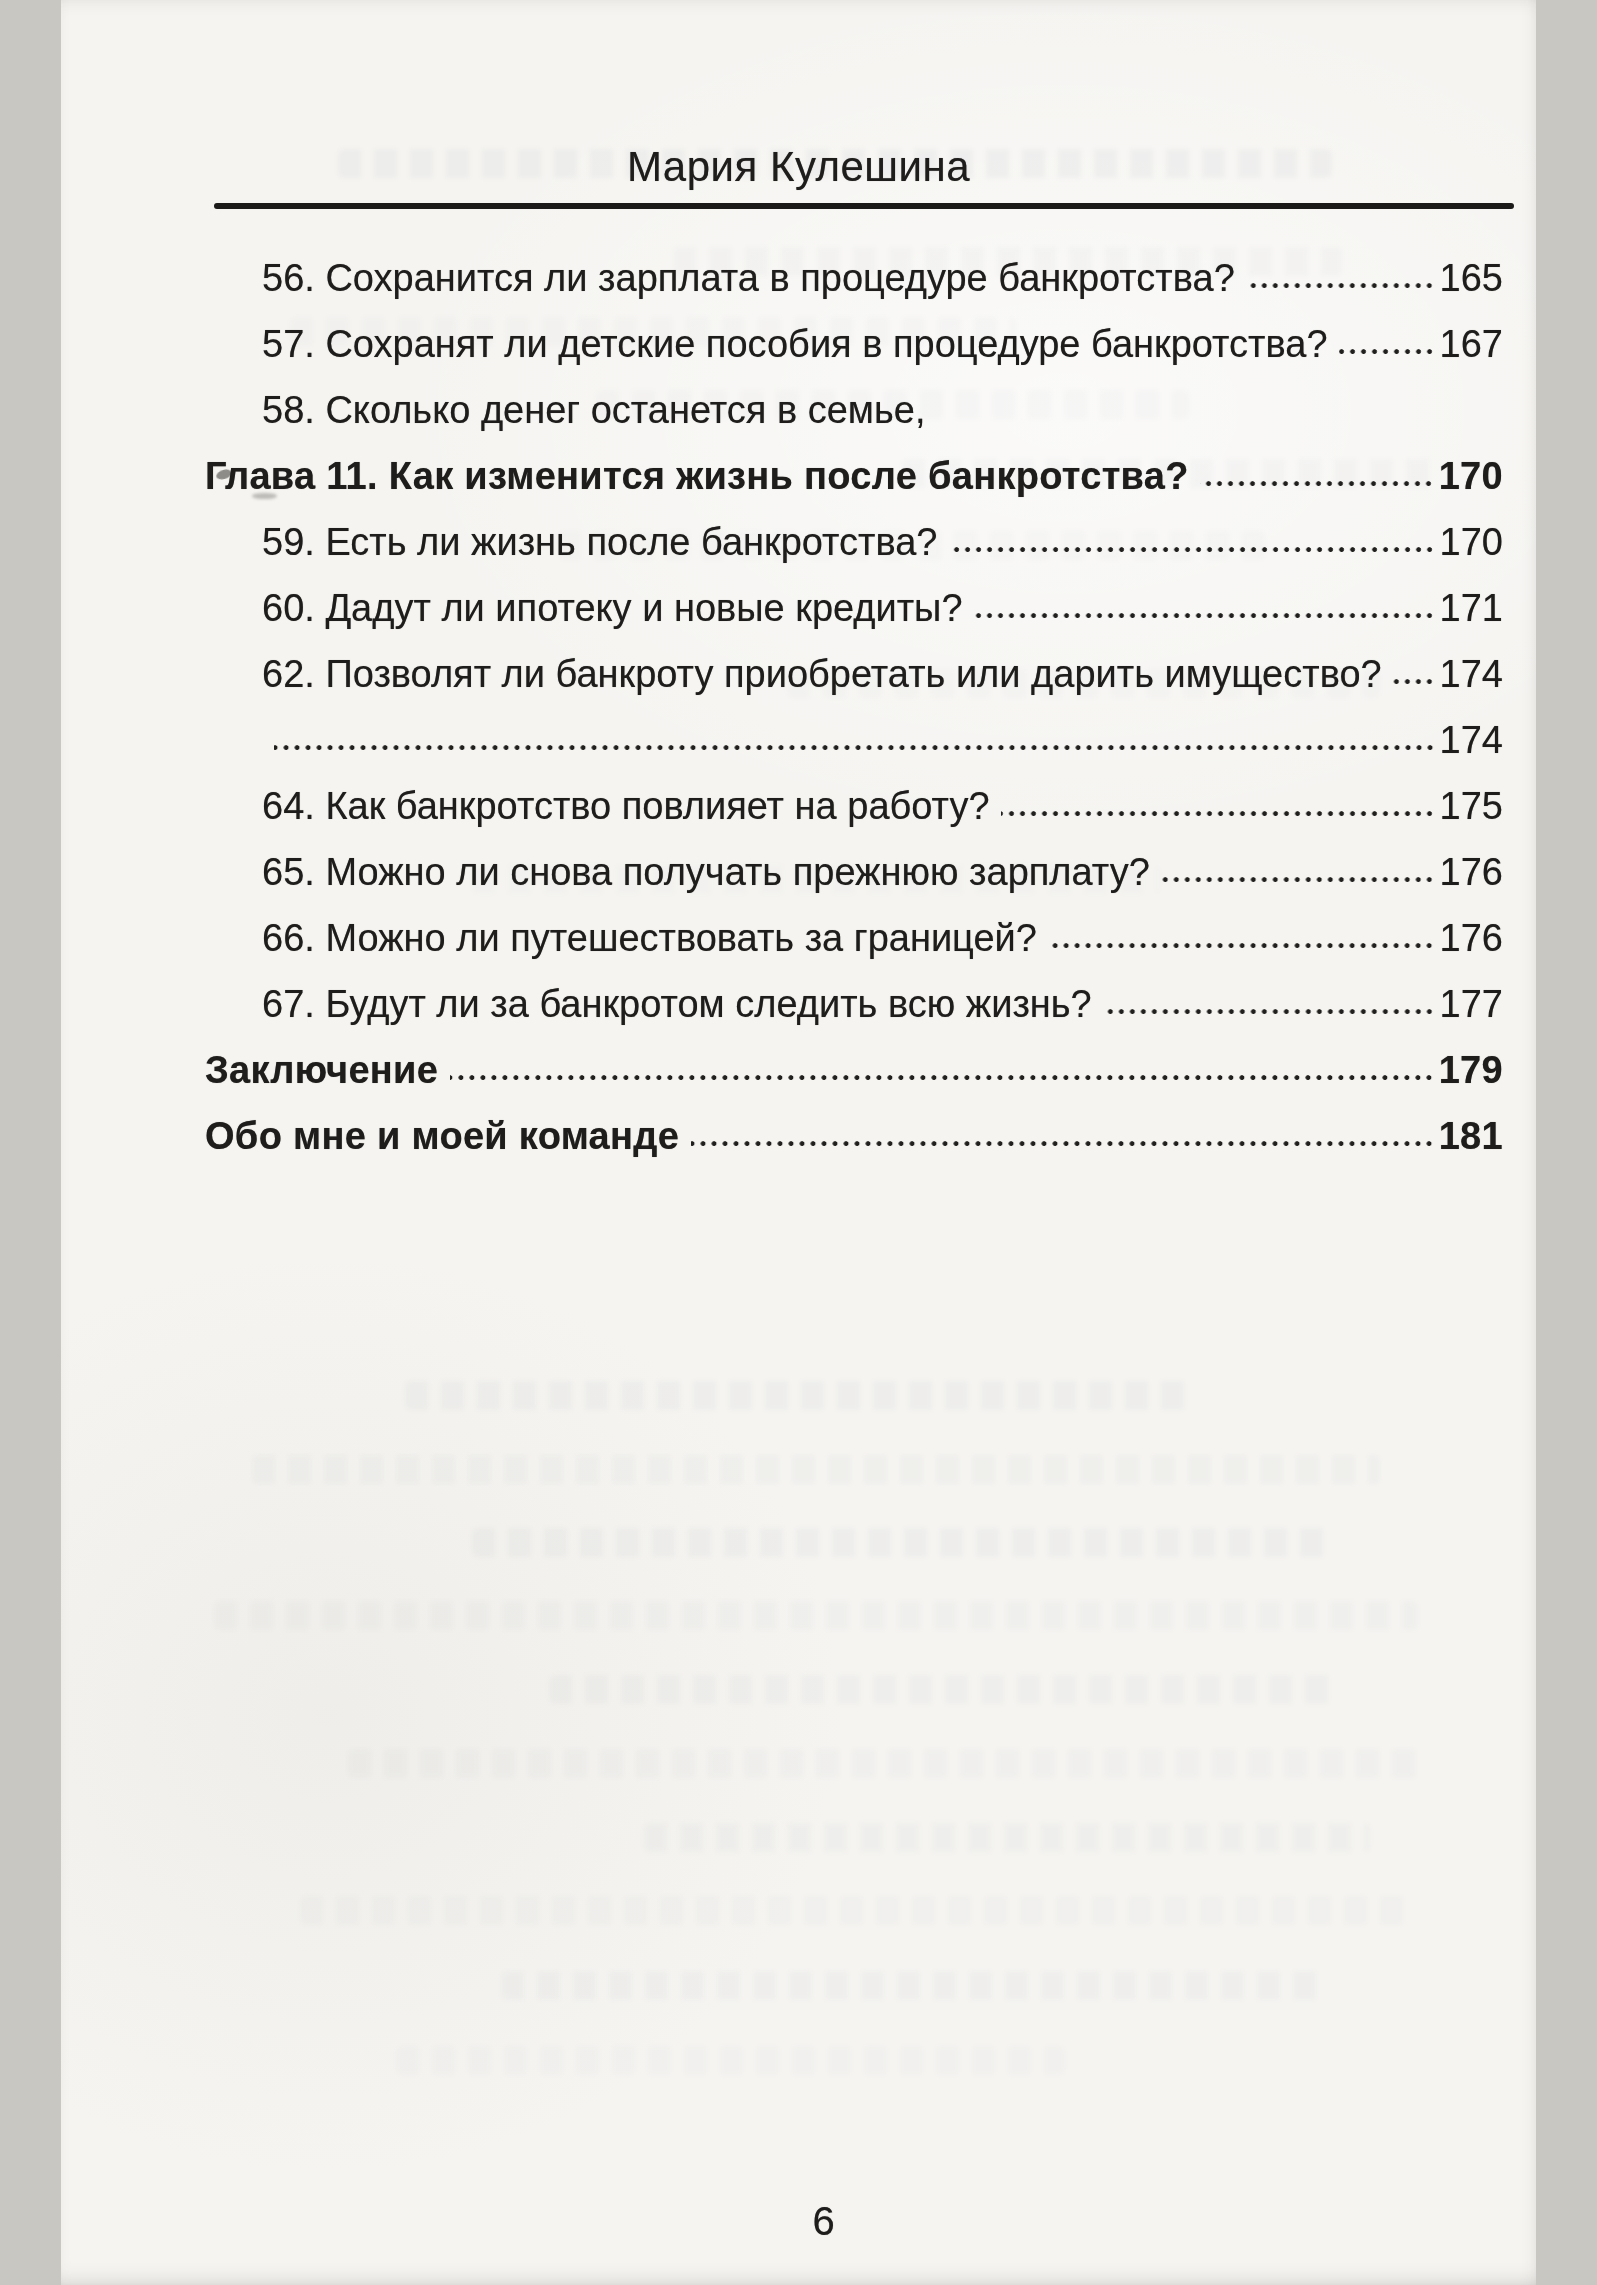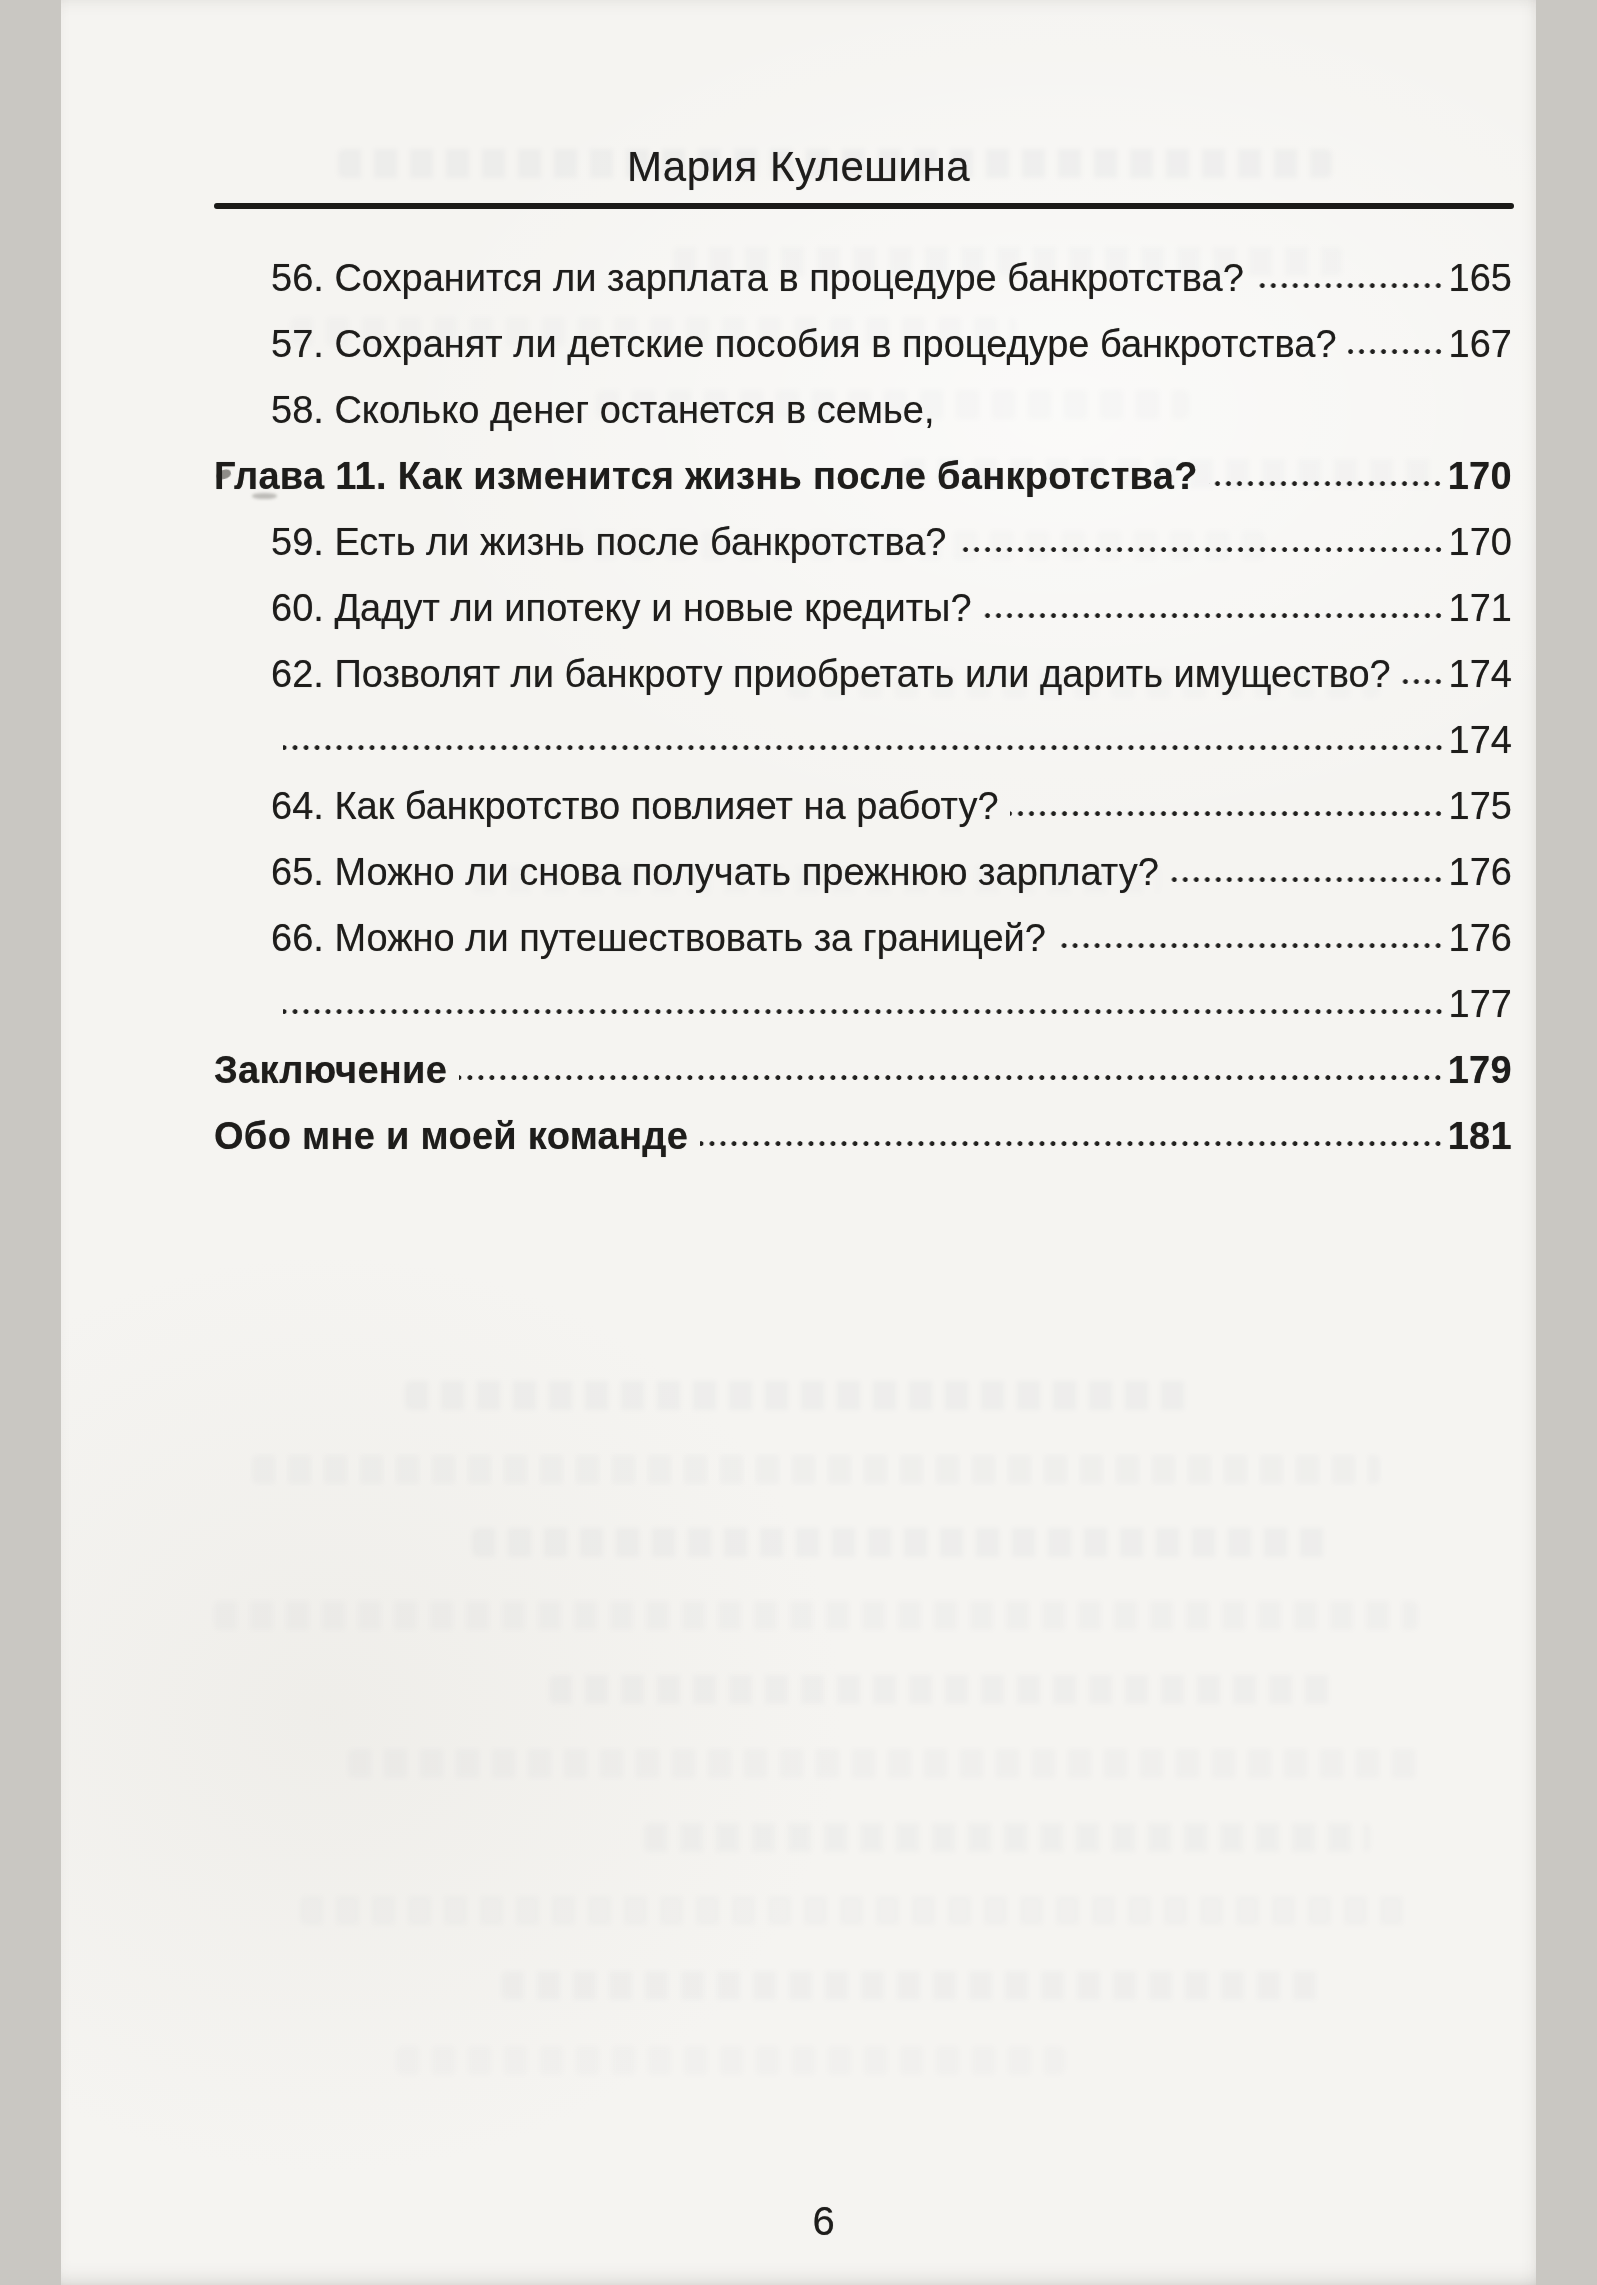--- a/index.html
+++ b/index.html
@@ -23,21 +23,21 @@
   .running-header{
     position:absolute; top:145px; left:0; right:0;
     text-align:center; font-size:42px; line-height:1.05;
     letter-spacing:0.5px; z-index:3;
   }
   .rule{
     position:absolute; top:203px; left:153px; width:1300px; height:5.7px;
     background:#1b1a18; border-radius:2.9px; z-index:3;
   }
 
-  .toc{ position:absolute; top:245px; left:153px; width:1298px; z-index:3; }
+  .toc{ position:absolute; top:245px; left:144px; width:1298px; z-index:3; }
   .row{
     height:66px; line-height:66px;
     display:flex; align-items:baseline; white-space:nowrap;
     font-size:38px;
   }
   .row.item{ padding-left:57px; }
   .row.chapter{ font-weight:bold; letter-spacing:0.3px;justify-content:center; }
   .row.continuation{ word-spacing:34px; }
   .label{ flex:0 0 auto; }
   .leader{
@@ -154,20 +154,21 @@
         <span class="label ink">65. Можно ли снова получать прежнюю зарплату?</span>
         <span class="leader"></span>
         <span class="pagenum ink">176</span>
       </div>
       <div class="row item">
         <span class="label ink">66. Можно ли путешествовать за границей?</span>
         <span class="leader"></span>
         <span class="pagenum ink">176</span>
       </div>
       <div class="row item">
+        <span class="label ink">67. Будут ли за банкротом следить всю жизнь?</span>
         <span class="leader"></span>
         <span class="pagenum ink">177</span>
       </div>
       <div class="row chapter">
         <span class="label ink">Заключение</span>
         <span class="leader"></span>
         <span class="pagenum ink">179</span>
       </div>
       <div class="row chapter">
         <span class="label ink">Обо мне и моей команде</span>

